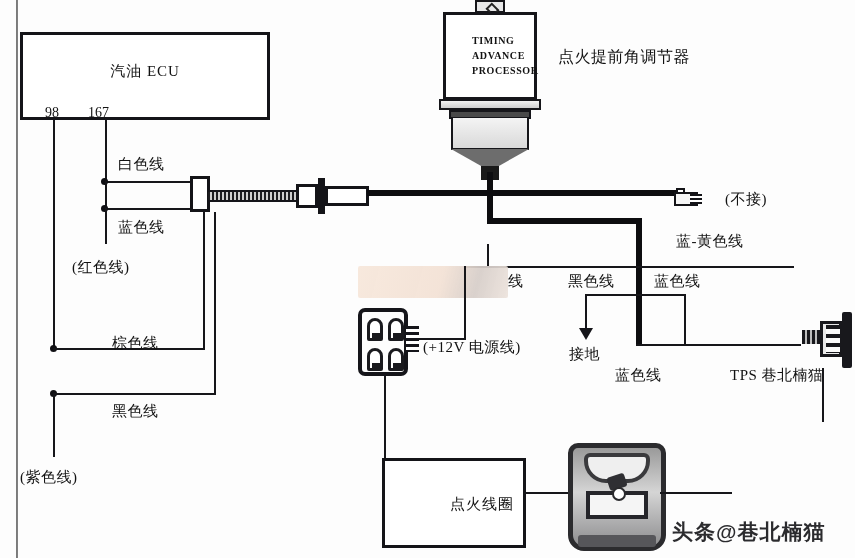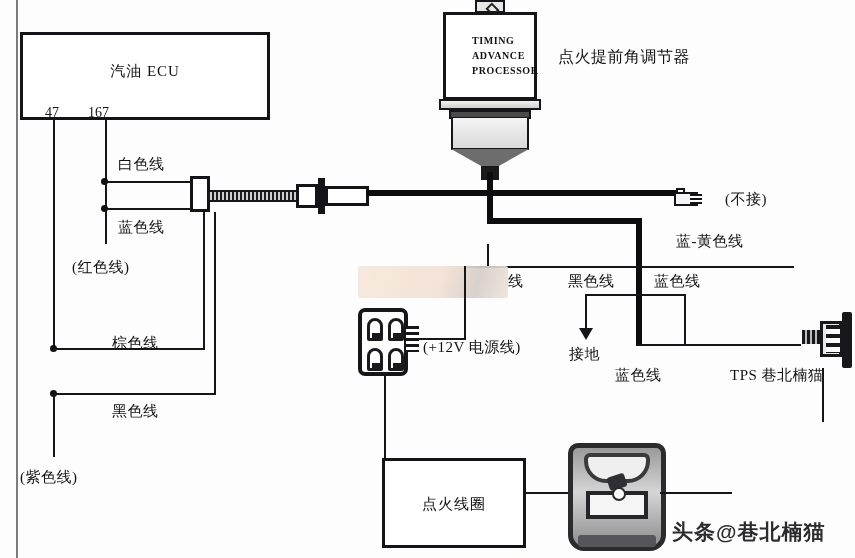--- a/index.html
+++ b/index.html
@@ -282,21 +282,21 @@
 </head>
 <body>
 
 <div id="diagram-root">
 
   <div class="page-edge"></div>
 
   <div class="box" id="ecu-box" style="left:20px; top:32px; width:250px; height:88px;">
     <div class="box-label" style="top:27px;">汽油 ECU</div>
   </div>
-  <div class="pin" style="left:45px; top:105px;">47</div>
+  <div class="pin" style="left:45px; top:105px;">98</div>
   <div class="pin" style="left:88px; top:105px;">167</div>
 
   <div class="wire wire-v" style="left:53px; top:120px; height:228px;"></div>
 
   <div class="wire wire-v" style="left:105px; top:120px; height:62px;"></div>
 
   <div class="lbl" style="left:118px; top:155px;">白色线</div>
   <div class="wire wire-h" style="left:105px; top:181px; width:90px;"></div>
   <div class="node-dot" style="left:101px; top:178px;"></div>
 
@@ -391,21 +391,21 @@
       <div class="cell c3"></div>
       <div class="cell c4"></div>
     </div>
     <div class="pins"></div>
   </div>
   <div class="lbl" style="left:423px; top:338px;">(+12V 电源线)</div>
 
   <div class="wire wire-v" style="left:384px; top:376px; height:84px;"></div>
 
   <div class="box" id="coil-box" style="left:382px; top:458px; width:144px; height:90px;">
-    <div class="box-label" style="top:34px;">点火线圈</div>
+    <div class="box-label" style="top:34px;margin-left:28px;">点火线圈</div>
   </div>
 
   <div class="wire wire-h" style="left:524px; top:492px; width:52px;"></div>
 
   <div id="throttle">
     <div class="outer"></div>
     <div class="throat"></div>
     <div class="lever"></div>
     <div class="plate"></div>
     <div class="shaft-dot"></div>

